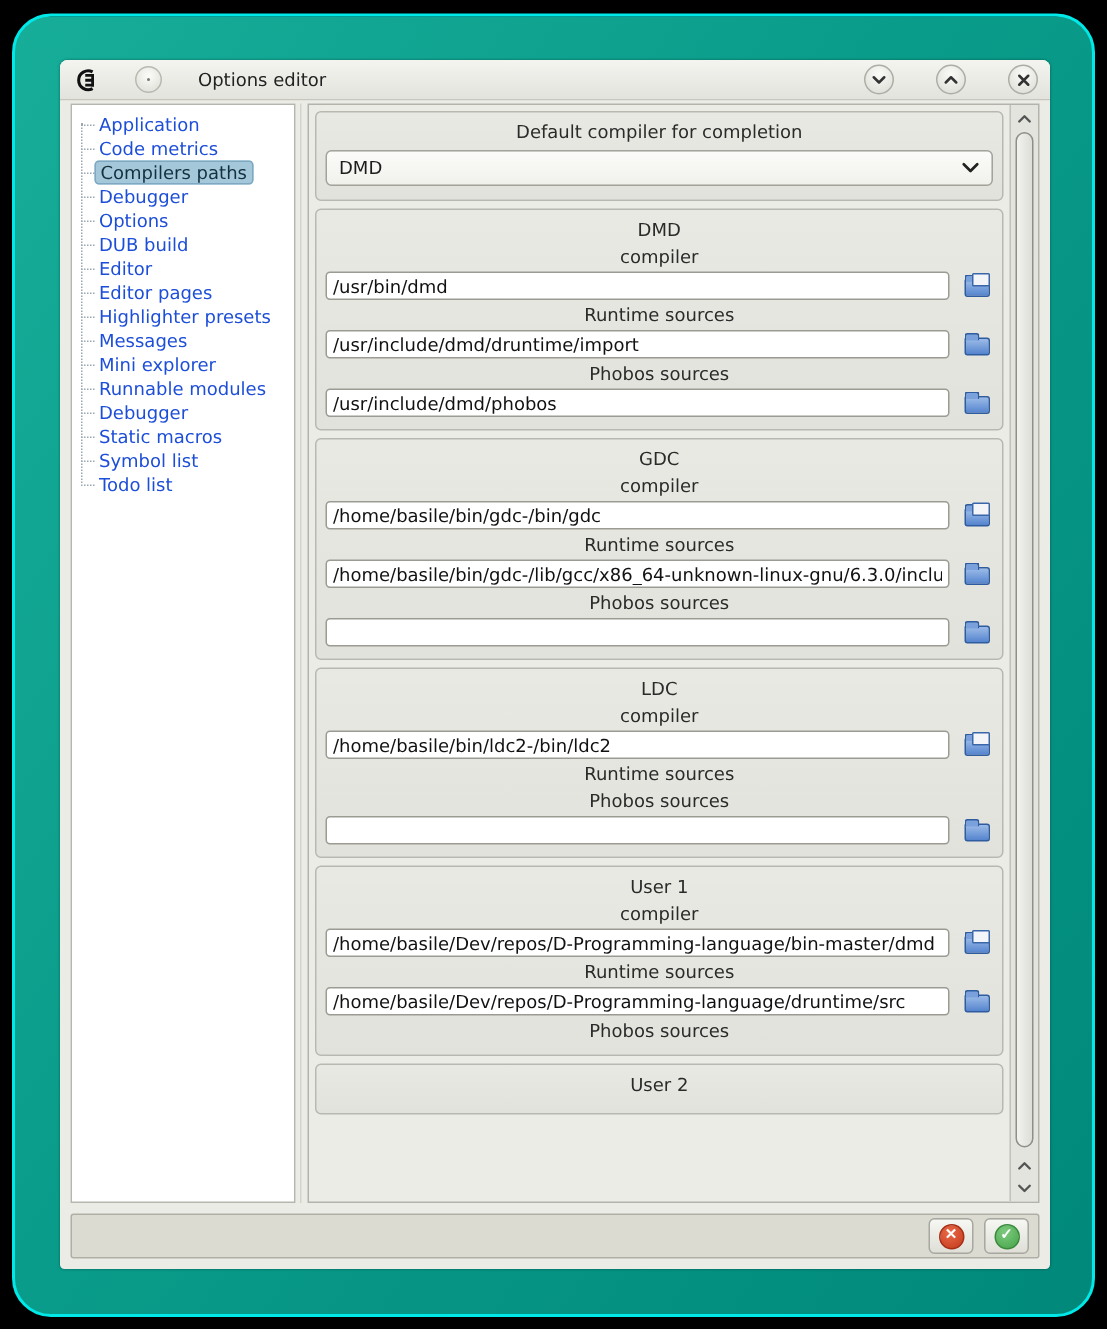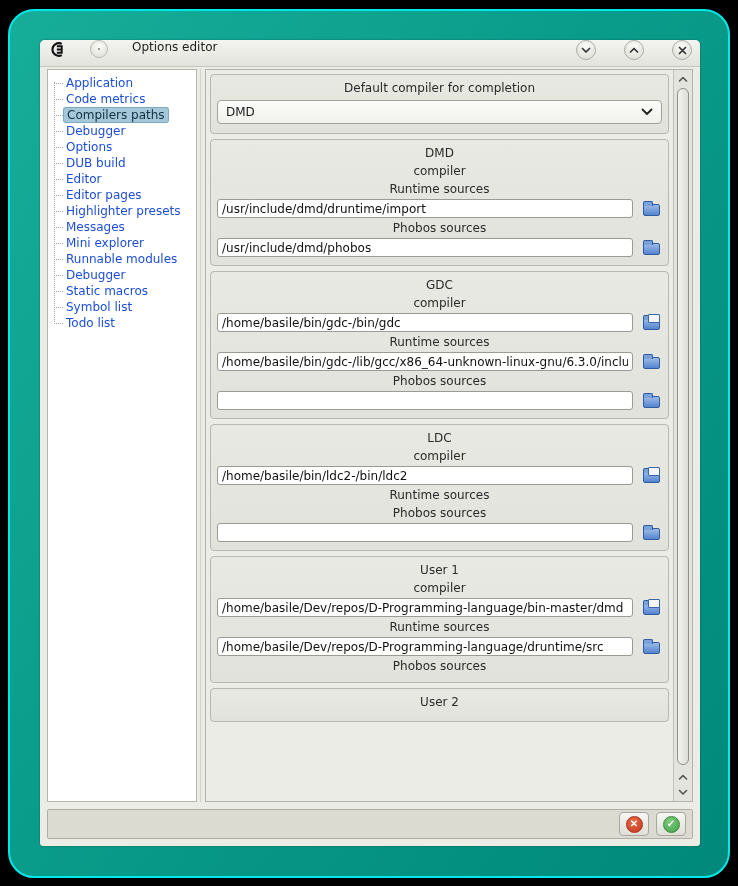--- a/index.html
+++ b/index.html
@@ -17,21 +17,21 @@
     border:2px solid #00e8e8;
     background:linear-gradient(125deg,#16ad99 0%,#0a9c8a 45%,#00897b 100%);
   }
   
   .window {
     position:absolute; left:40px; top:40px; width:660px; height:806px;
     background:#ECECE6; border-radius:5px 5px 3px 3px;
     box-shadow:0 0 2px rgba(0,0,0,.4);
   }
   .titlebar {
-    height:27px; display:flex; align-items:flex-start; gap:24px; padding:0 8px;
+    height:27px; display:flex; align-items:center; gap:24px; padding:0 8px;
     background:linear-gradient(#F4F4F0,#E3E3DD);
     border-bottom:1px solid #C6C6BF; border-radius:5px 5px 0 0;
   }
   .app-logo { width:18px; height:18px; display:flex; align-items:center; justify-content:center; }
   .menu-btn {
     width:18px; height:18px; border-radius:50%;
     background:radial-gradient(circle at 50% 35%,#FBFBF8,#DDDDD6);
     border:1px solid #B9B9B2; display:flex; align-items:center; justify-content:center;
   }
   .menu-btn i { width:2px; height:2px; background:#777; border-radius:50%; }
@@ -220,20 +220,26 @@
             <span class="value">DMD</span>
             <svg width="12" height="8" viewBox="0 0 12 8">
                 <polyline points="1.5,1.5 6,6 10.5,1.5" fill="none" stroke="#222" stroke-width="1.8" stroke-linecap="round" stroke-linejoin="round"></polyline>
               </svg>
           </div>
         </section>
 
         <section class="group">
           <div class="group-title">DMD</div>
           <div class="field-label">compiler</div>
+          <div class="field-row">
+            <input class="path-input" value="/usr/bin/dmd" style="">
+            <button class="icon-btn">
+                <span class="folder-icon file"></span>
+              </button>
+          </div>
           <div class="field-label">Runtime sources</div>
           <div class="field-row">
             <input class="path-input" value="/usr/include/dmd/druntime/import" style="">
             <button class="icon-btn">
                 <span class="folder-icon"></span>
               </button>
           </div>
           <div class="field-label">Phobos sources</div>
           <div class="field-row">
             <input class="path-input" value="/usr/include/dmd/phobos" style="">

